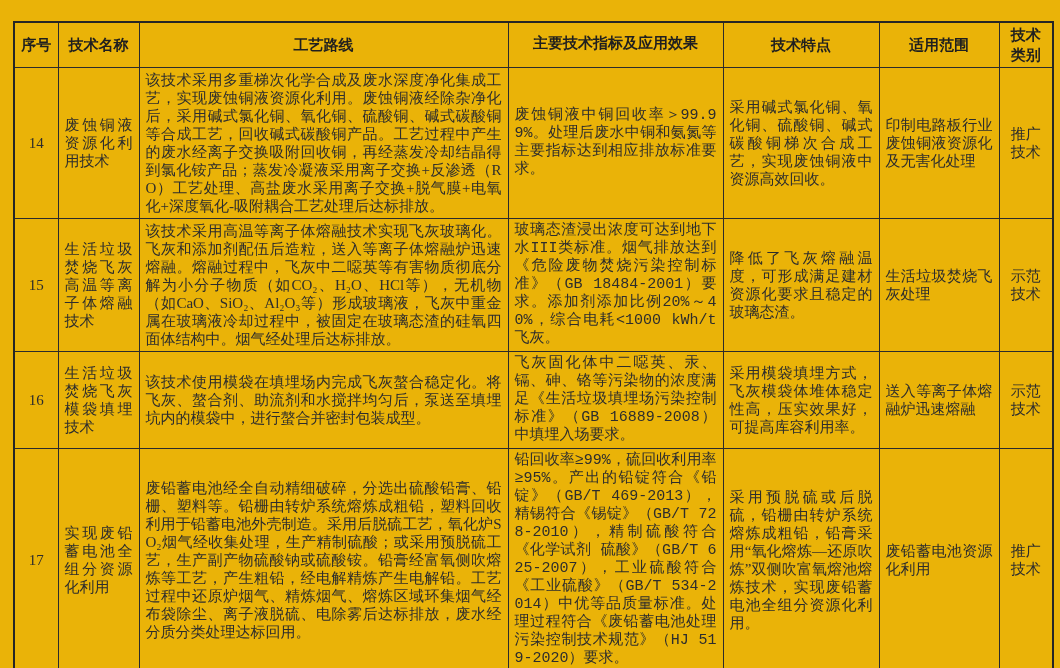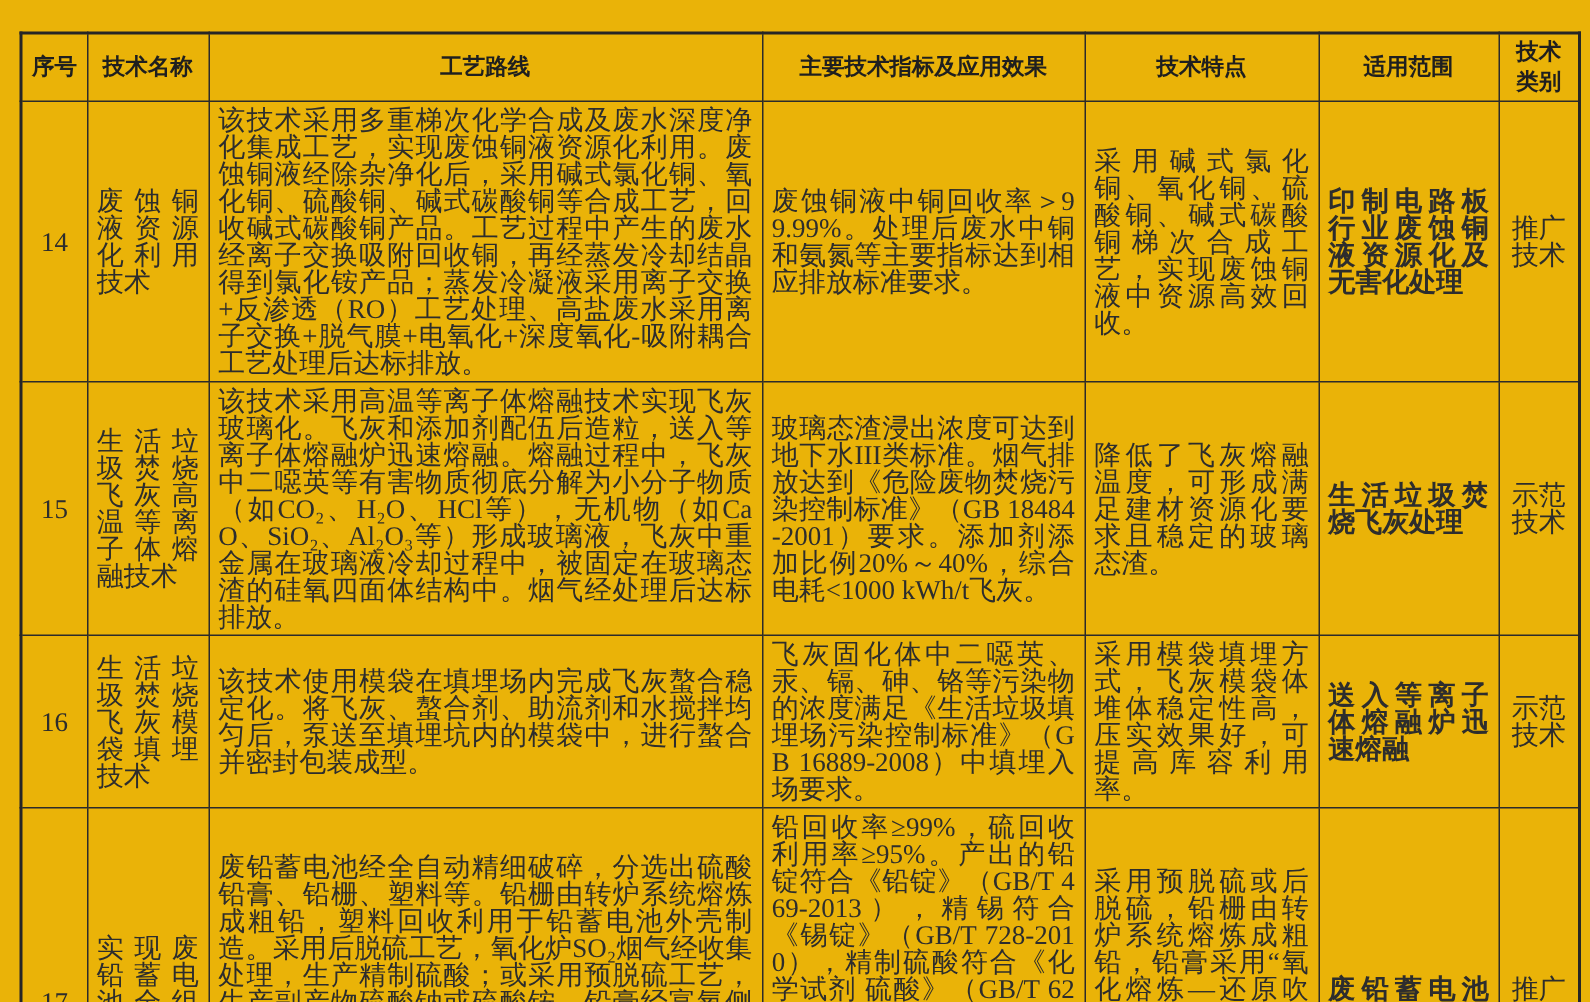--- a/index.html
+++ b/index.html
@@ -21,21 +21,21 @@
     left: 13px;
     top: 21px;
     width: 1039px;
     border-collapse: collapse;
     table-layout: fixed;
     border: 2px solid #262626;
   }
   .tech-table th, .tech-table td {
     border: 1px solid #2b2b2b;
     vertical-align: middle;
-    font-size: 18px;
+    font-size: 15px;
     line-height: 18px;
     padding: 3px 6px;
     word-break: break-all;
   }
   .tech-table th {
     font-weight: bold;
     font-size: 15px;
     line-height: 20px;
     text-align: center;
     color: #1f1f1f;
@@ -43,23 +43,23 @@
   }
   tr.h-head { height: 41px; }
   tr.h-r14 { height: 128px; }
   tr.h-r15 { height: 111px; }
   tr.h-r16 { height: 72px; }
   tr.h-r17 { height: 180px; }
   tr.h-r18 { height: 109px; }
   .c-no   { text-align: center; }
   .c-name { text-align: justify; text-justify: inter-character; padding: 3px 8px; }
   .c-route{ text-align: justify; text-justify: inter-character; }
-  .c-ind  { text-align: justify; text-justify: inter-character; }
+  .c-ind  { text-align: justify; text-justify: inter-character; font-family: Liberation Mono, monospace; }
   .c-feat { text-align: justify; text-justify: inter-character; font-family: Liberation Serif, serif; }
-  .c-scope{ text-align: justify; text-justify: inter-character; padding: 3px 8px; font-weight: bold; }
+  .c-scope{ text-align: justify; text-justify: inter-character; padding: 3px 8px; }
   .c-cat  { text-align: center; padding: 3px 10px; margin-left: 48px; }
   th.c-cat{ padding: 2px 10px; }
 </style>
 </head>
 <body>
 
 <div class="sheet">
   <table class="tech-table">
     <colgroup>
       <col style="width:44px">

